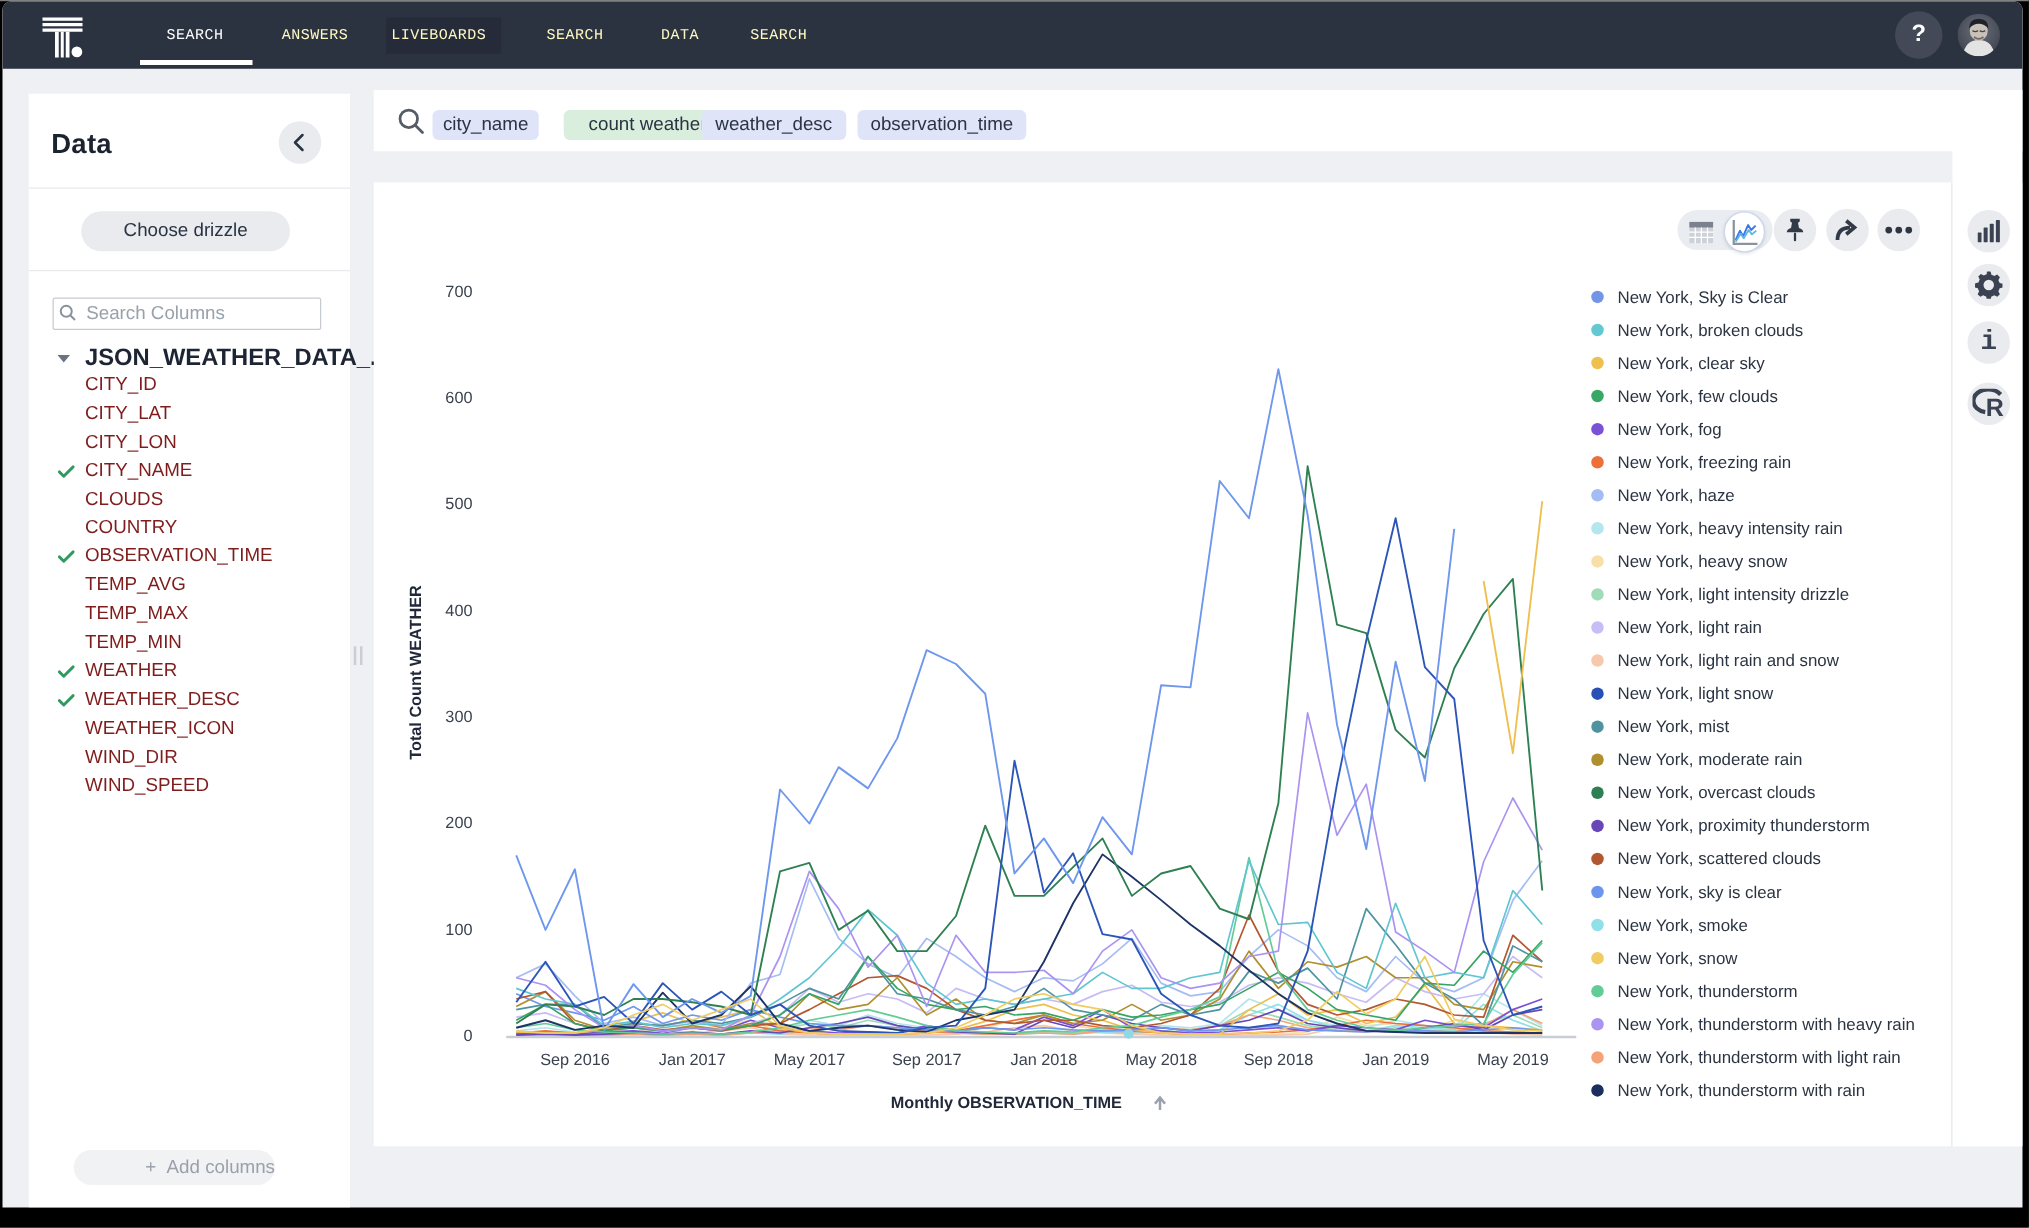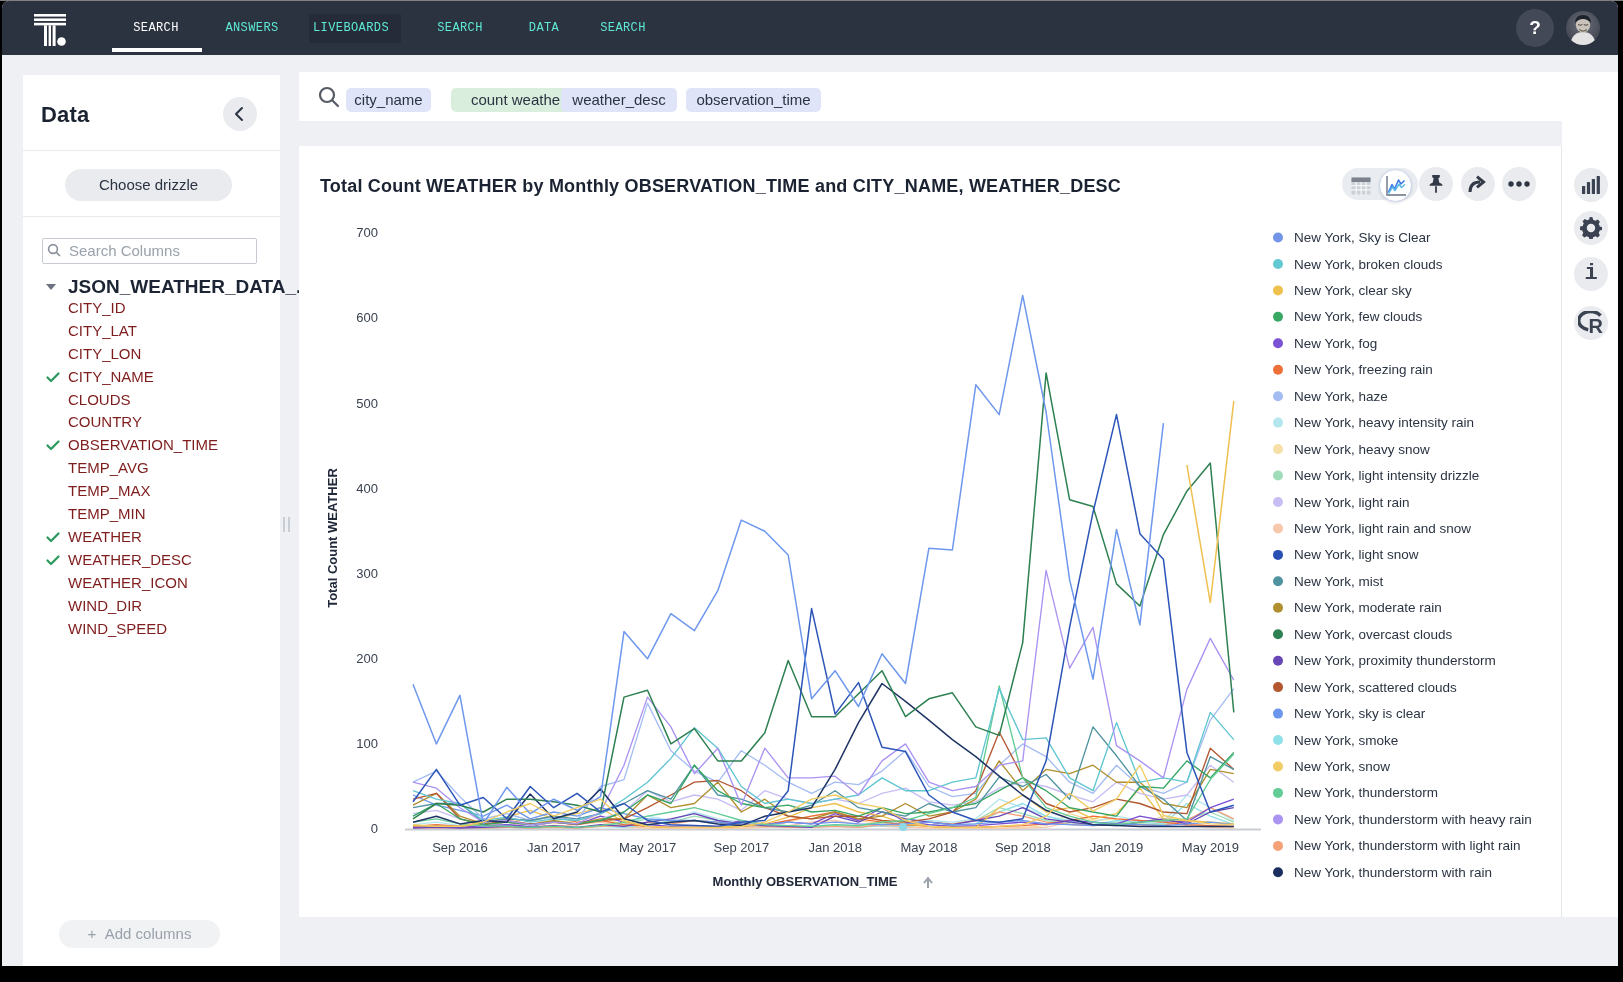--- a/index.html
+++ b/index.html
@@ -1,32 +1,32 @@
 <!DOCTYPE html>
 <html><head><meta charset="utf-8">
 <style>
 * {margin:0;padding:0;box-sizing:border-box}
 html,body {width:1623px;height:982px;overflow:hidden;background:#000;font-family:"Liberation Sans",sans-serif;-webkit-font-smoothing:antialiased}
 body::before {content:"";position:absolute;left:0;top:0;width:100%;height:1px;background:#808080}
 #screen {position:absolute;left:2px;top:1px;width:1616px;height:965px;background:#eef0f3;border-radius:7px 7px 0 0;overflow:hidden;opacity:0.999}
 #nav {position:absolute;left:0;top:0;width:100%;height:54px;background:#2b3240}
-.ni {position:absolute;top:0;height:54px;line-height:54px;transform:translateX(-50%);font-family:"Liberation Mono",monospace;font-size:12px;letter-spacing:0.4px;color:#5eead4;font-weight:400}
+.ni {position:absolute;top:0;height:54px;line-height:54px;transform:translateX(-50%);font-family:"Liberation Mono",monospace;font-size:12px;letter-spacing:0.4px;color:#fef9c3;font-weight:400}
 .ni.active {color:#fff;font-weight:400}
 #navunder {position:absolute;left:110px;top:47px;width:90px;height:4px;background:#fff}
 #livebg {position:absolute;left:307px;top:13px;width:92px;height:29px;background:rgba(0,0,0,0.12)}
 #help {position:absolute;left:1514px;top:8px;width:38px;height:38px;border-radius:50%;background:#434956;color:#fff;text-align:center;line-height:38px;font-size:19px;font-weight:700}
 #sidebar {position:absolute;left:21px;top:74px;width:257px;height:891px;background:#fff}
 #sbtitle {position:absolute;left:18px;top:27px;font-size:22px;font-weight:700;color:#1c2330;letter-spacing:0.2px}
 #collapse {position:absolute;left:200px;top:22px;width:34px;height:34px;border-radius:50%;background:#e9ebee}
 .sbdiv {position:absolute;left:0px;width:257px;height:1px;background:#e9eaee}
 #choose {position:absolute;left:42px;top:94px;width:167px;height:32px;border-radius:16px;background:#e9ebee;color:#2a3342;font-size:15px;text-align:center;line-height:32px}
 #searchcol {position:absolute;left:19px;top:163px;width:215px;height:26px;border:1px solid #c6cbd2;border-radius:2px;color:#99a1ab;font-size:15px;line-height:24px;padding-left:26px}
 .trow {position:absolute;left:45px;height:22px;line-height:22px;white-space:nowrap;font-size:15px;color:#7f1d1d}
 #troot {position:absolute;left:45px;top:201px;height:22px;line-height:22px;font-weight:700;white-space:nowrap;font-size:19px;color:#1d2433}
-#addcol {position:absolute;left:36px;top:845px;width:161px;height:28px;border-radius:14px;background:#f0f2f4;color:#9aa1ab;font-size:15px;text-align:center;line-height:28px}
+#addcol {position:absolute;left:36px;top:845px;width:161px;height:28px;border-radius:14px;background:#f0f2f4;color:#9aa1ab;font-size:15px;text-align:right;line-height:28px}
 #handle {position:absolute;left:281px;top:516px;width:7px;height:15px;border-left:2px solid #c9ced5;border-right:2px solid #c9ced5}
 #sstrip {position:absolute;left:297px;top:71px;width:1319px;height:49px;background:#fff}
 .chip {position:absolute;top:16px;height:24px;line-height:24px;border-radius:5px;background:#dfe4f8;color:#2b3442;font-size:15px;text-align:center}
 #card {position:absolute;left:297px;top:145px;width:1319px;height:771px;background:#fff}
 #ctitle {position:absolute;left:21px;top:30px;font-size:18px;font-weight:700;color:#1b2332;letter-spacing:0.2px}
 #vdiv {position:absolute;left:1262px;top:0;width:1px;height:771px;background:#e4e7ea}
 #railcol {position:absolute;left:1560px;top:71px;width:56px;height:845px;background:#fff}
 #bstrip {position:absolute;left:297px;top:916px;width:1319px;height:49px;background:#fff;border-top:1px solid #e4e7ea;font-size:15.5px;color:#2b3442}
 #bstrip .lnk {color:#3b6fe0}
 .circ {position:absolute;width:34px;height:34px;border-radius:50%;background:#e9ebef}
@@ -127,21 +127,20 @@
   <svg width="24" height="24" viewBox="0 0 24 24" style="position:absolute;left:18px;top:13px">
         <circle cx="10" cy="10" r="7" stroke="#555c66" stroke-width="2.2" fill="none"></circle>
         <path d="M15.2 15.2 L21 21" stroke="#555c66" stroke-width="2.2" stroke-linecap="round"></path>
       </svg>
   <div class="chip" style="left:47px;width:85px">city_name</div>
   <div class="chip" style="left:152px;width:134px;background:#d9eedd">count weather</div>
   <div class="chip" style="left:262px;width:116px">weather_desc</div>
   <div class="chip" style="left:387px;width:135px">observation_time</div>
  </div>
  <div id="card">
-  <div id="ctitle">Total Count WEATHER by Monthly OBSERVATION_TIME and CITY_NAME, WEATHER_DESC</div>
   <div id="vdiv"></div>
   <div style="position:absolute;left:0;top:0"><svg id="chart" width="1262" height="770" viewBox="0 0 1262 770">
 <line x1="106" y1="683.5" x2="962" y2="683.5" stroke="#c9ced6" stroke-width="2"></line>
 <text x="79" y="687.0" class="ax" text-anchor="end">0</text>
           <text x="79" y="601.9" class="ax" text-anchor="end">100</text>
           <text x="79" y="516.8" class="ax" text-anchor="end">200</text>
           <text x="79" y="431.7" class="ax" text-anchor="end">300</text>
           <text x="79" y="346.6" class="ax" text-anchor="end">400</text>
           <text x="79" y="261.5" class="ax" text-anchor="end">500</text>
           <text x="79" y="176.4" class="ax" text-anchor="end">600</text>

